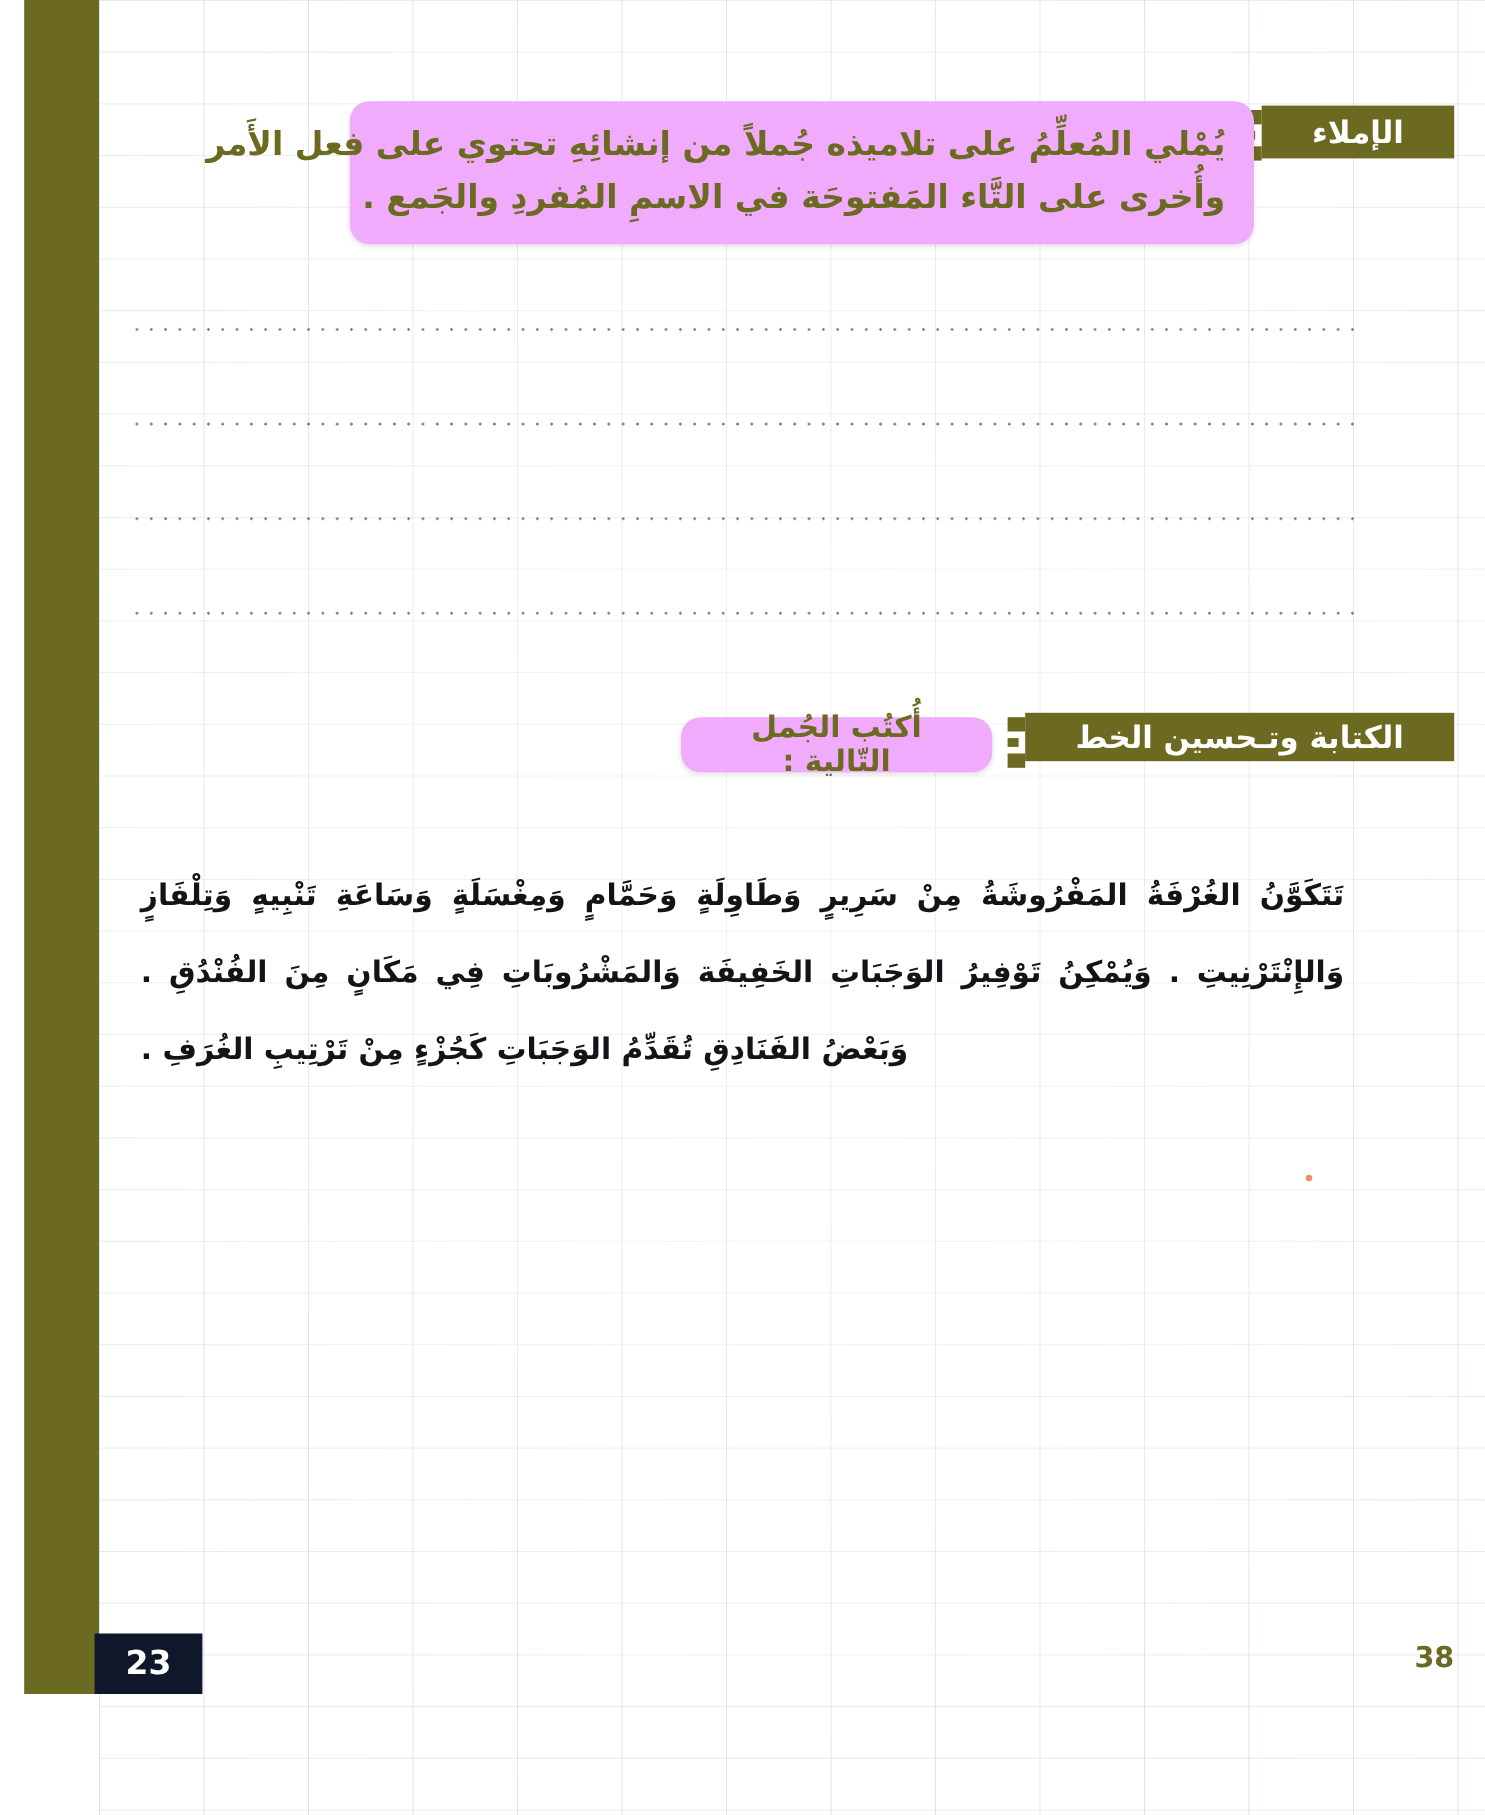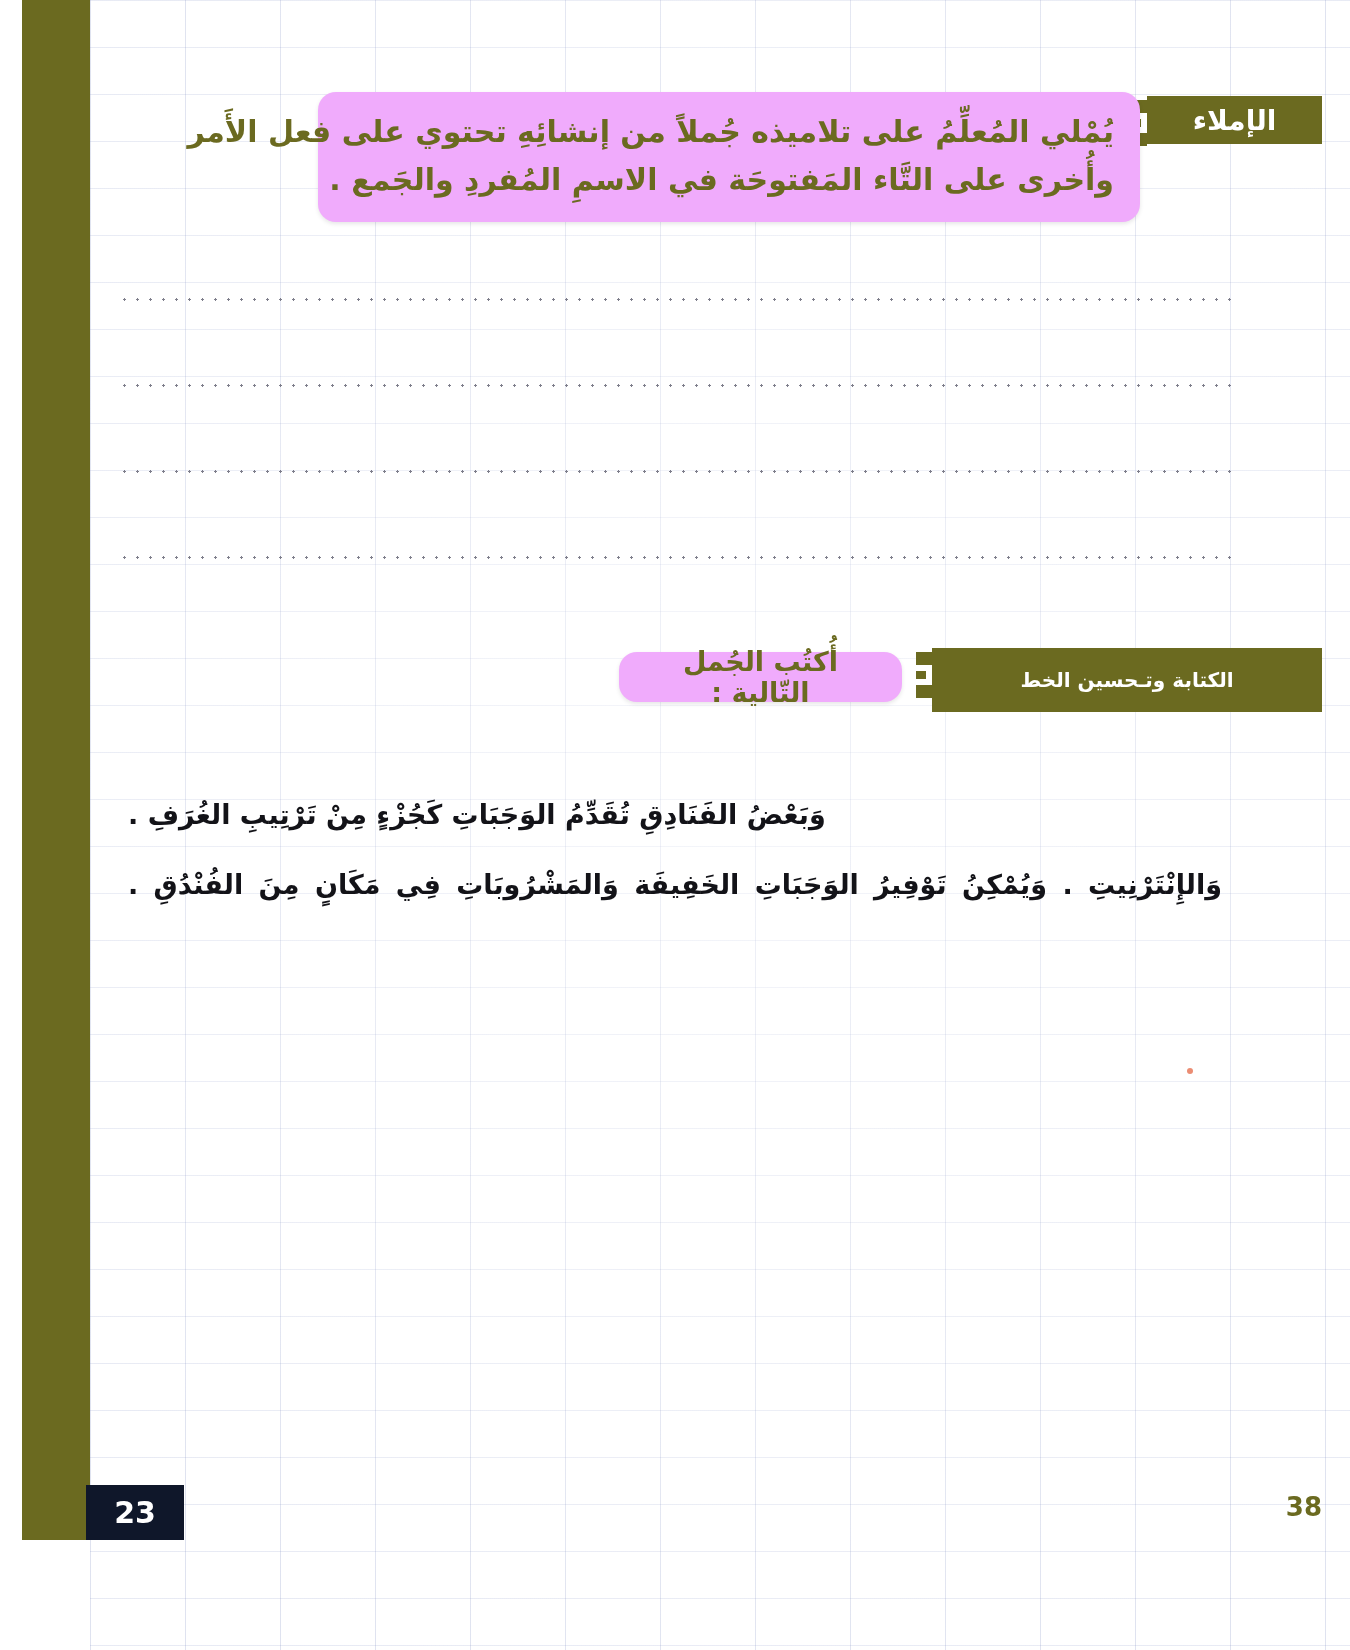--- a/index.html
+++ b/index.html
@@ -81,22 +81,22 @@
     font-size: 28px;
   }
   #badge-imla .p1 { left: -16px; top: 4px;  width: 16px; height: 13px; }
   #badge-imla .p2 { left: -16px; top: 23px; width: 10px; height: 8px;  }
   #badge-imla .p3 { left: -16px; top: 37px; width: 16px; height: 13px; }
 
   #badge-khat {
     right: 28px;
     top: 648px;
     width: 390px;
-    height: 64px;
-    font-size: 20px;
+    height: 44px;
+    font-size: 28px;
   }
   #badge-khat .p1 { left: -16px; top: 4px;  width: 16px; height: 13px; }
   #badge-khat .p2 { left: -16px; top: 23px; width: 10px; height: 8px;  }
   #badge-khat .p3 { left: -16px; top: 37px; width: 16px; height: 13px; }
 
   
   .panel {
     position: absolute;
     background: #f0abfc;
     border-radius: 18px;
@@ -244,22 +244,23 @@
     <span class="pix p2"></span>
     <span class="pix p3"></span>
     <span>الكتابة وتـحسين الخط</span>
   </div>
 
   <div class="panel" id="panel-khat">
     <span>أُكتُب الجُمل التّالية :</span>
   </div>
 
   <div id="sentences">
+    <span class="s-line l1">تَتَكَوَّنُ الغُرْفَةُ المَفْرُوشَةُ مِنْ سَرِيرٍ وَطَاوِلَةٍ وَحَمَّامٍ وَمِغْسَلَةٍ وَسَاعَةِ تَنْبِيهٍ وَتِلْفَازٍ</span>
+    <span class="s-line l2">وَالإِنْتَرْنِيتِ . وَيُمْكِنُ تَوْفِيرُ الوَجَبَاتِ الخَفِيفَة وَالمَشْرُوبَاتِ فِي مَكَانٍ مِنَ الفُنْدُقِ .</span>
     <span class="s-line l3">وَبَعْضُ الفَنَادِقِ تُقَدِّمُ الوَجَبَاتِ كَجُزْءٍ مِنْ تَرْتِيبِ الغُرَفِ .</span>
-    <span class="s-line l2">وَالإِنْتَرْنِيتِ . وَيُمْكِنُ تَوْفِيرُ الوَجَبَاتِ الخَفِيفَة وَالمَشْرُوبَاتِ فِي مَكَانٍ مِنَ الفُنْدُقِ .</span>
   </div>
 
   <div id="speck"></div>
 
   <div id="pagenum-latin">23</div>
   <div id="pagenum-arabic">38</div>
 
 </div>
 
 </body></html>

